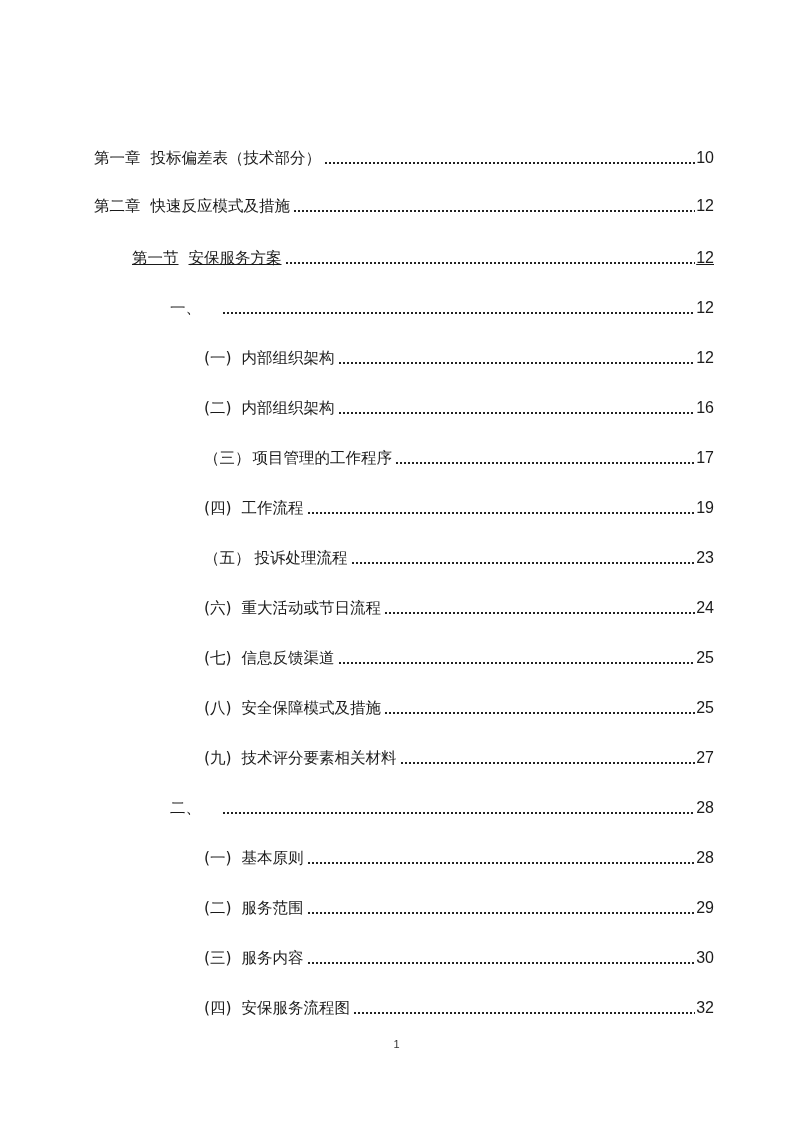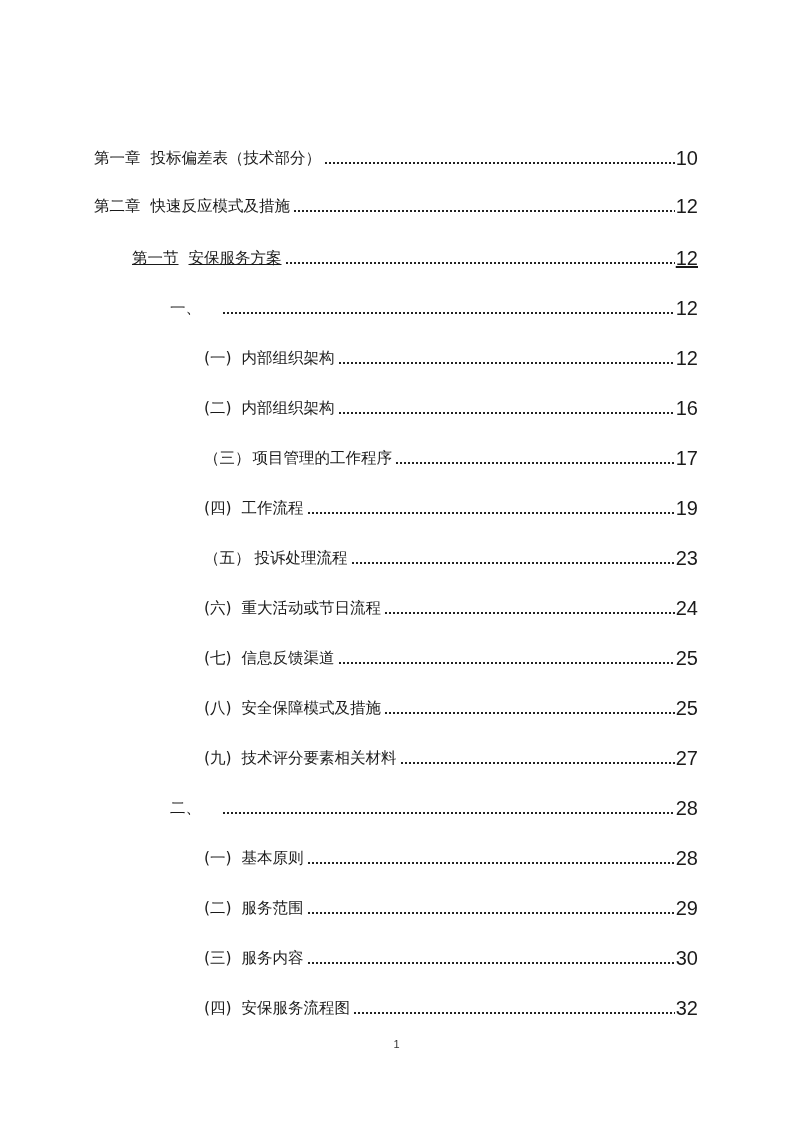--- a/index.html
+++ b/index.html
@@ -1,28 +1,28 @@
 <!DOCTYPE html>
 <html><head>
 <meta charset="utf-8">
 <style>
   html, body { margin: 0; padding: 0; background: #ffffff; }
   body { width: 793px; height: 1122px; position: relative; overflow: hidden;
          font-family: "DejaVu Sans", "Liberation Sans", sans-serif; color: #1a1a1a; }
   .toc { position: absolute; left: 0; top: 0; width: 793px; }
-  .row { position: absolute; height: 24px; right: 95px; display: flex; align-items: flex-end;
+  .row { position: absolute; height: 24px; right: 79px; display: flex; align-items: flex-end;
          font-size: 15.5px; line-height: 20px; white-space: nowrap; }
   .num { flex: 0 0 auto; }
   .title { flex: 0 0 auto; }
   .gap { display: inline-block; width: 10px; flex: 0 0 auto; }
   .leader { flex: 1 1 auto; overflow: hidden; margin: 0 1px 0 3px; position: relative; height: 20px; }
   .leader::after { content: ""; position: absolute; left: 0; right: 0; bottom: 4px; height: 2px;
                    background-image: radial-gradient(circle, #222 0.9px, transparent 1.1px);
                    background-size: 4px 2px; background-repeat: repeat-x; }
-  .page { flex: 0 0 auto; font-family: "Liberation Sans", sans-serif; font-size: 20px; }
+  .page { flex: 0 0 auto; font-family: "Liberation Sans", sans-serif; font-size: 16px; }
   .footer { position: absolute; top: 1038px; left: 0; width: 793px; text-align: center;
             font-family: "Liberation Sans", sans-serif; font-size: 11px; color: #333; }
 </style>
 </head>
 <body>
 
 <div class="toc">
   <div class="row" style="top:144px; left:94px;">
     <span class="num">第一章</span>
       <span class="gap"></span>

